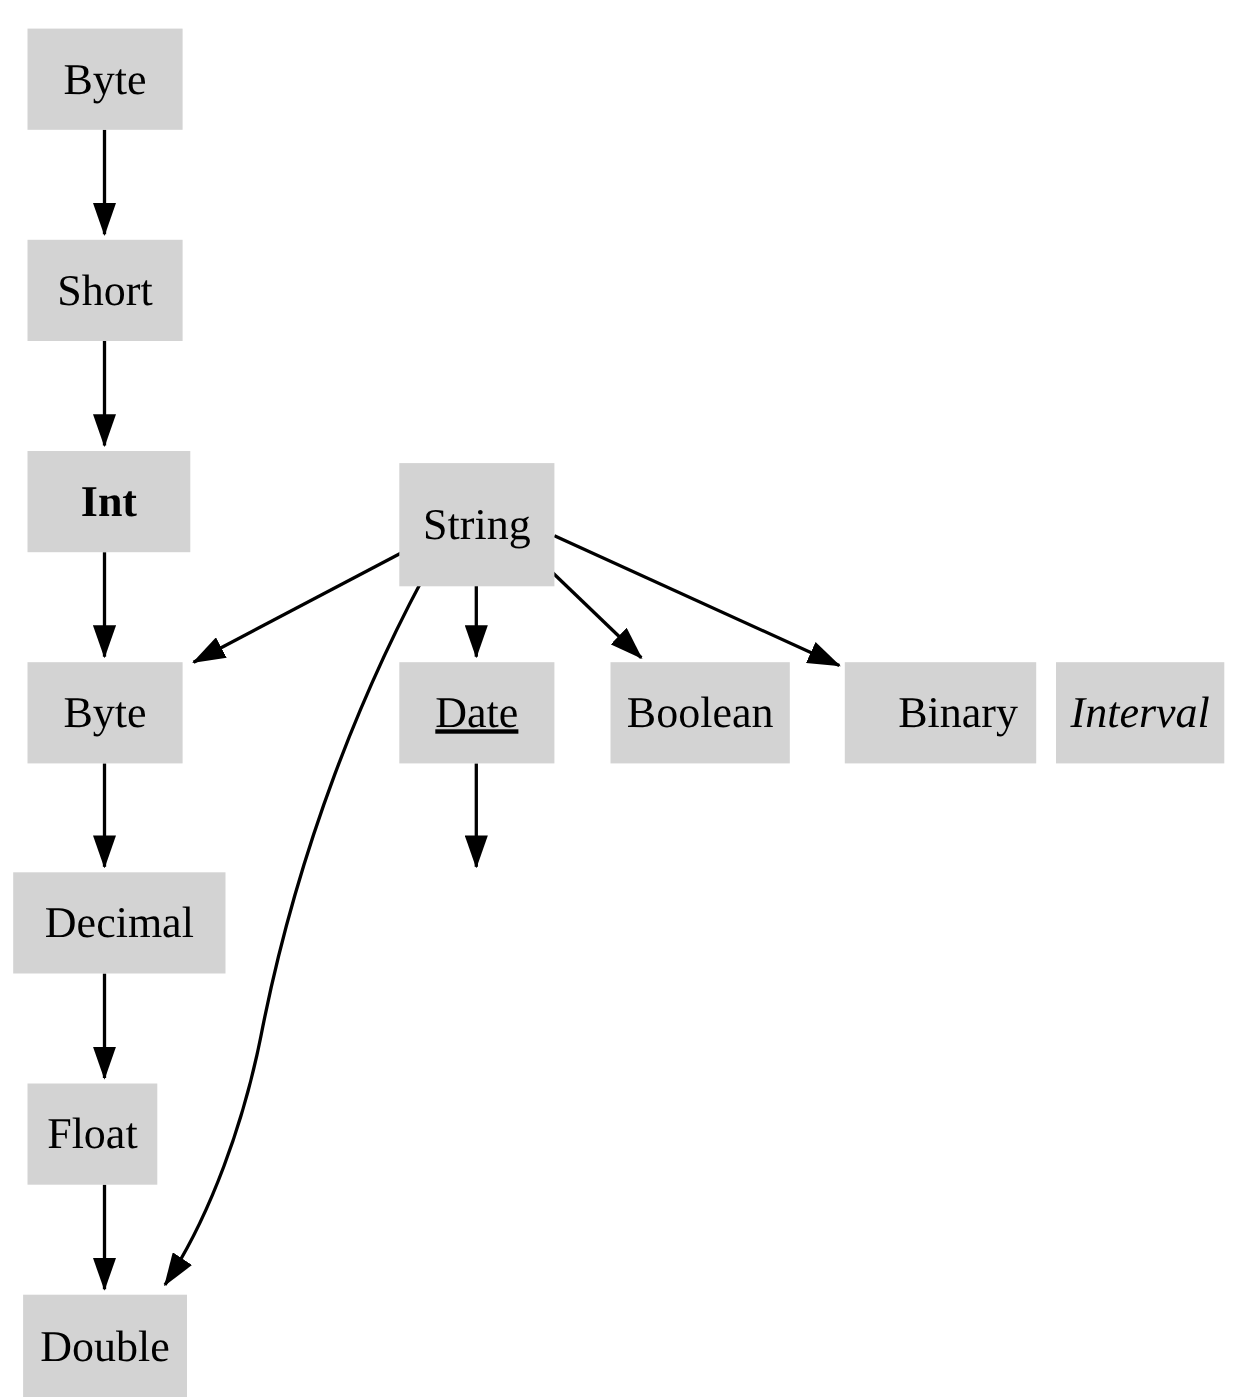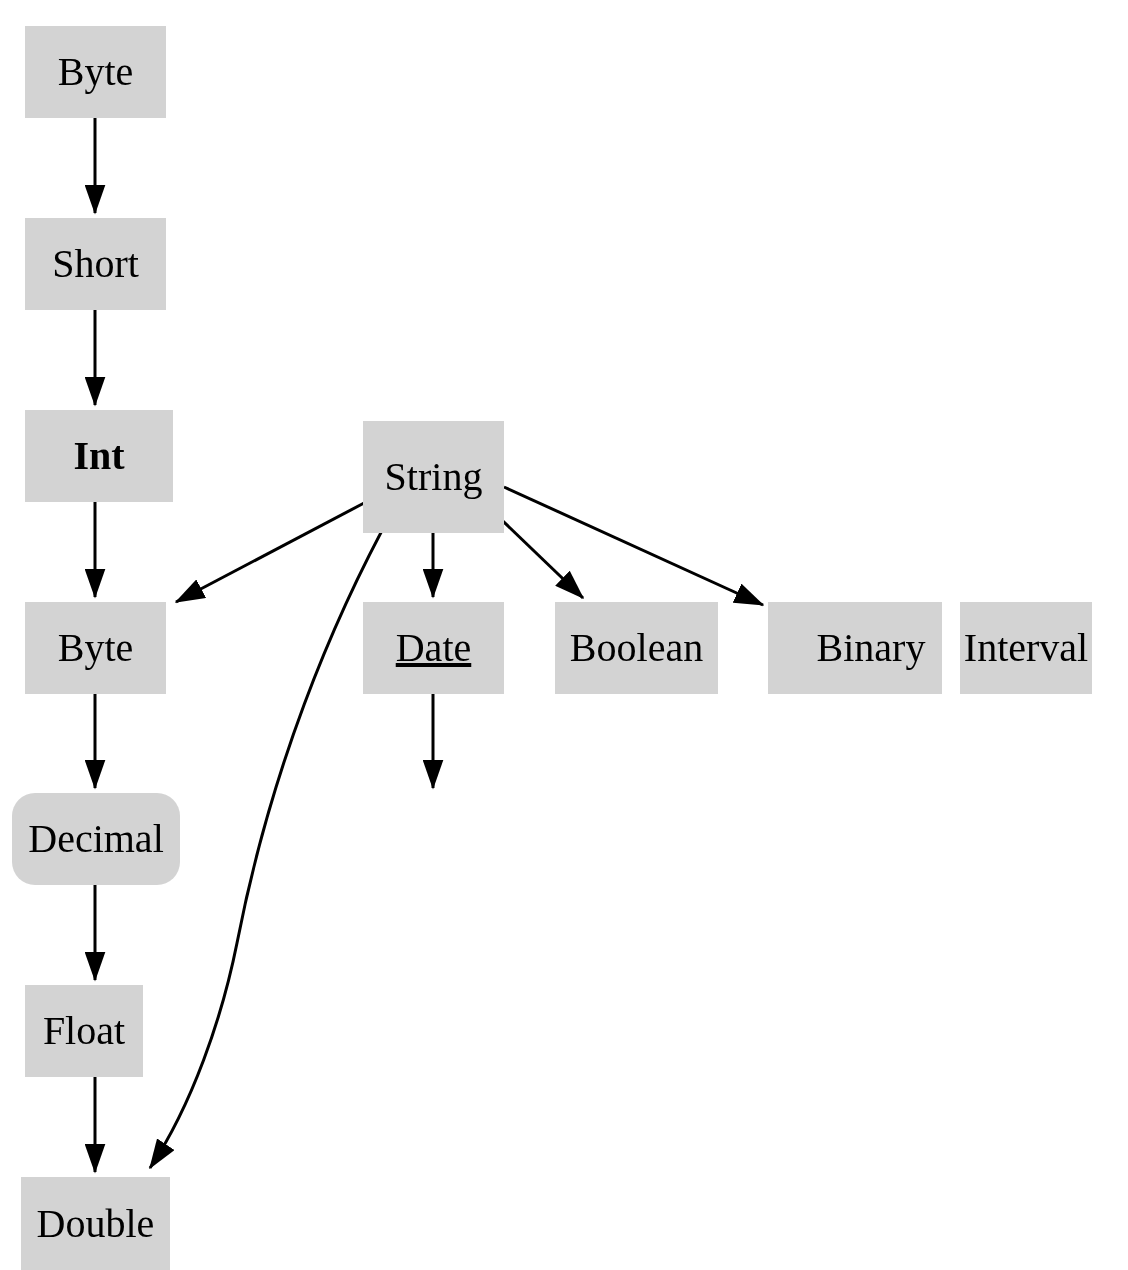--- a/index.html
+++ b/index.html
@@ -67,30 +67,30 @@
   </svg>
 
   <div class="node" style="left:25px;  top:13px;   width:141px; height:92px;">Byte</div>
 
   <div class="node" style="left:25px;  top:205px;  width:141px; height:92px;">Short</div>
 
   <div class="node" style="left:25px;  top:397px;  width:148px; height:92px;font-weight:bold;">Int</div>
 
   <div class="node" style="left:25px;  top:589px;  width:141px; height:92px;">Byte</div>
 
-  <div class="node" style="left:12px;  top:780px;  width:168px; height:92px;border-radius:23px;">Decimal</div>
+  <div class="node" style="left:12px;  top:780px;  width:193px; height:92px;">Decimal</div>
 
   <div class="node" style="left:25px;  top:972px;  width:118px; height:92px;">Float</div>
 
   <div class="node" style="left:21px;  top:1164px; width:149px; height:93px;">Double</div>
 
   <div class="node" style="left:363px; top:408px;  width:141px; height:112px;">String</div>
 
   <div class="node" style="left:363px; top:589px;  width:141px; height:92px;text-decoration:underline;">Date</div>
 
   <div class="node" style="left:555px; top:589px;  width:163px; height:92px;">Boolean</div>
 
   <div class="node" style="left:768px; top:589px;  width:142px; height:92px;padding-left:32px;">Binary</div>
 
-  <div class="node" style="left:960px; top:589px;  width:132px; height:92px;">Interval</div>
+  <div class="node" style="left:960px; top:589px;  width:153px; height:92px;font-style:italic;">Interval</div>
 
 
 </div>
 
 </body></html>

